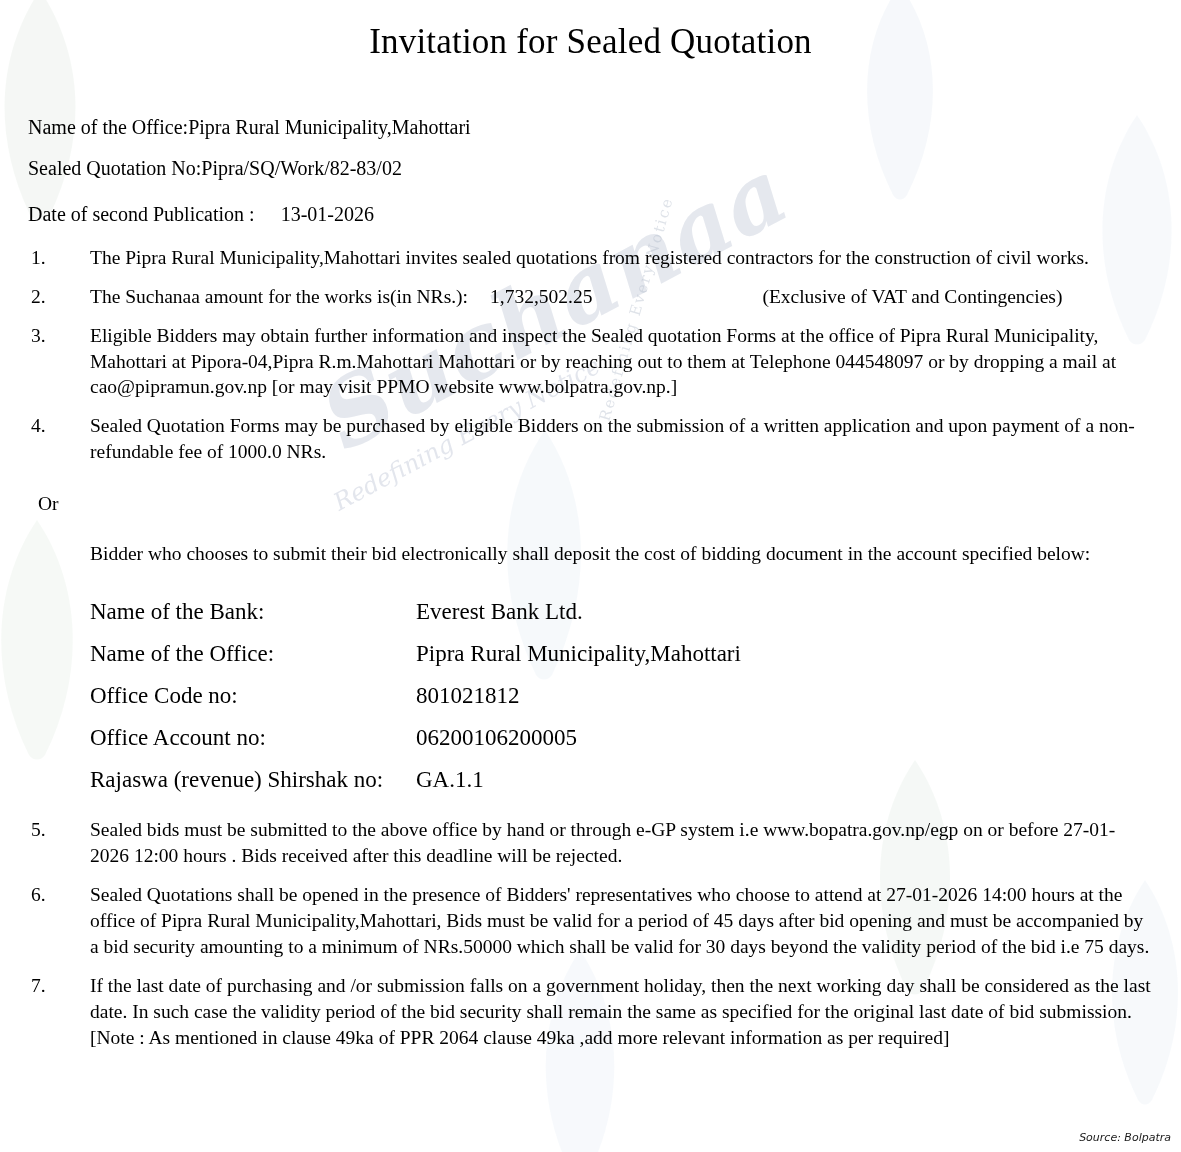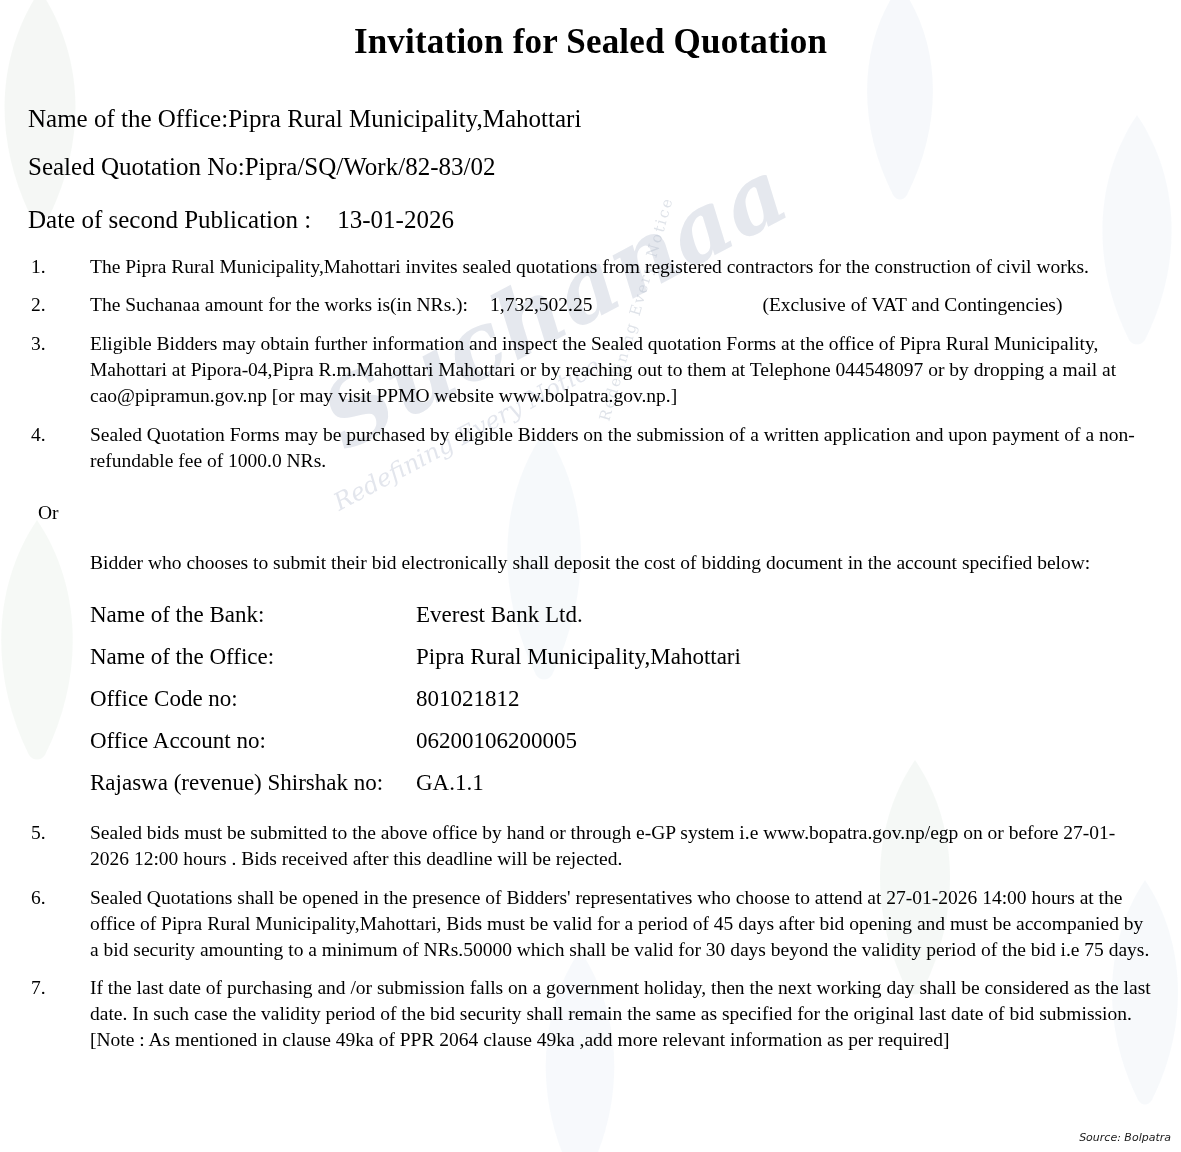--- a/index.html
+++ b/index.html
@@ -66,28 +66,28 @@
 
   
   .page {
     position: relative;
     z-index: 2;
     padding: 0 28px;
   }
   h1.title {
     text-align: center;
     font-family: "Liberation Serif", serif;
-    font-weight: 700;
+    font-weight: 400;
     font-size: 35px;
     margin: 22px 0 0 0;
     letter-spacing: 0.2px;
   }
   .meta {
-    margin-top: 40px;
-    font-size: 25px;
+    margin-top: 52px;
+    font-size: 20px;
     line-height: 1.38;
   }
   .meta .row {
     margin-bottom: 13px;
   }
   .meta .row.tight {
     margin-bottom: 0;
   }
   .meta .addr-line2 {
     margin-bottom: 13px;
@@ -132,21 +132,21 @@
 
   .or-line {
     text-align: left;
     font-size: 19.5px;
     margin: 28px 0 26px 0;
     padding-left: 10px;
   }
   .sub-para {
     font-size: 19.5px;
     margin-left: 62px;
-    margin-bottom: 18px;
+    margin-bottom: 24px;
     line-height: 1.33;
   }
   table.bank {
     margin-left: 62px;
     border-collapse: collapse;
     font-size: 23px;
   }
   table.bank td {
     padding: 8px 0 8px 0;
     vertical-align: top;

